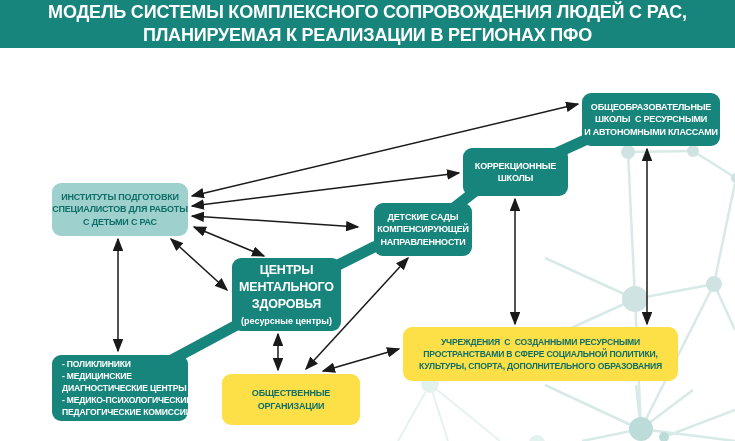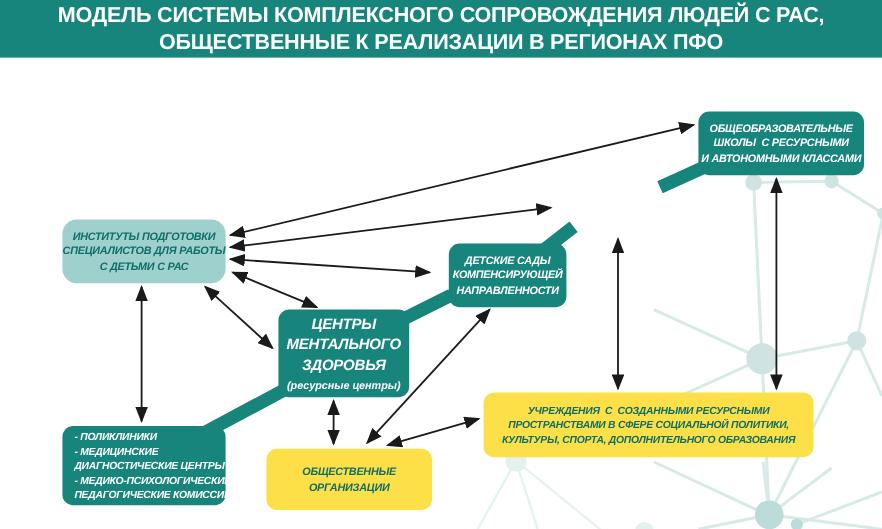--- a/index.html
+++ b/index.html
@@ -17,25 +17,25 @@
     letter-spacing:-0.2px;margin-top:1px;
   }
   
   .layer{position:absolute;left:0;top:0;z-index:0;pointer-events:none;}
   .layer.swoosh{z-index:1;}
   .layer.arrows{z-index:3;}
   
   .box{
     position:absolute;z-index:2;border-radius:9px;
     display:flex;flex-direction:column;justify-content:center;align-items:center;
-    text-align:center;font-weight:bold;box-sizing:border-box;font-style:italic;
+    text-align:center;font-weight:bold;box-sizing:border-box;
   }
   .box .box-label{white-space:pre;letter-spacing:-0.2px;}
   .box.dark{background:#18857C;color:#ffffff;}
-  .box.light{background:#9ED0CD;color:#0F6E68;border-radius:12px;}
+  .box.light{background:#9ED0CD;color:#0F6E68;}
   .box.lighter{background:#fde047;color:#0F6E68;}
   .fs-s{font-size:8.6px;line-height:12px;}
   .fs-m{font-size:9px;line-height:12.5px;}
   .box.mental .box-label{font-size:12.5px;line-height:17px;}
   .box.mental .box-sub{font-size:9px;line-height:12px;margin-top:2px;white-space:pre;}
   .box.medical{align-items:flex-start;text-align:left;padding-left:10px;}
 </style>
 </head>
 <body>
 
@@ -97,20 +97,24 @@
 СПЕЦИАЛИСТОВ ДЛЯ РАБОТЫ
 С ДЕТЬМИ С РАС</span>
   </div>
 
   <div class="box dark fs-m" style="left:582px;top:93px;width:138px;height:53px;">
     <span class="box-label">ОБЩЕОБРАЗОВАТЕЛЬНЫЕ
 ШКОЛЫ  С РЕСУРСНЫМИ
 И АВТОНОМНЫМИ КЛАССАМИ</span>
   </div>
 
+  <div class="box dark fs-m" style="left:463px;top:148px;width:105px;height:48px;">
+    <span class="box-label">КОРРЕКЦИОННЫЕ
+ШКОЛЫ</span>
+  </div>
 
   <div class="box dark fs-m" style="left:362px;top:203px;width:98px;height:53px;margin-left:12px;">
     <span class="box-label">ДЕТСКИЕ САДЫ
 КОМПЕНСИРУЮЩЕЙ
 НАПРАВЛЕННОСТИ</span>
   </div>
 
   <div class="box dark mental" style="left:232px;top:258px;width:109px;height:73px;">
     <span class="box-label">ЦЕНТРЫ
 МЕНТАЛЬНОГО
@@ -156,16 +160,16 @@
       <line x1="278" y1="334" x2="278" y2="370" marker-start="url(#as)" marker-end="url(#ae)"></line>
       <line x1="306" y1="369" x2="408" y2="258" marker-start="url(#as)" marker-end="url(#ae)"></line>
       <line x1="323" y1="371" x2="399" y2="349" marker-start="url(#as)" marker-end="url(#ae)"></line>
       <line x1="515" y1="199" x2="515" y2="324" marker-start="url(#as)" marker-end="url(#ae)"></line>
       <line x1="647" y1="149" x2="647" y2="324" marker-start="url(#as)" marker-end="url(#ae)"></line>
     </g>
   </svg>
 
   <div class="header">
     <div>МОДЕЛЬ СИСТЕМЫ КОМПЛЕКСНОГО СОПРОВОЖДЕНИЯ ЛЮДЕЙ С РАС,</div>
-    <div>ОБЩЕСТВЕННЫЕ К РЕАЛИЗАЦИИ В РЕГИОНАХ ПФО</div>
+    <div>ПЛАНИРУЕМАЯ К РЕАЛИЗАЦИИ В РЕГИОНАХ ПФО</div>
   </div>
 
 </div>
 
 </body></html>

